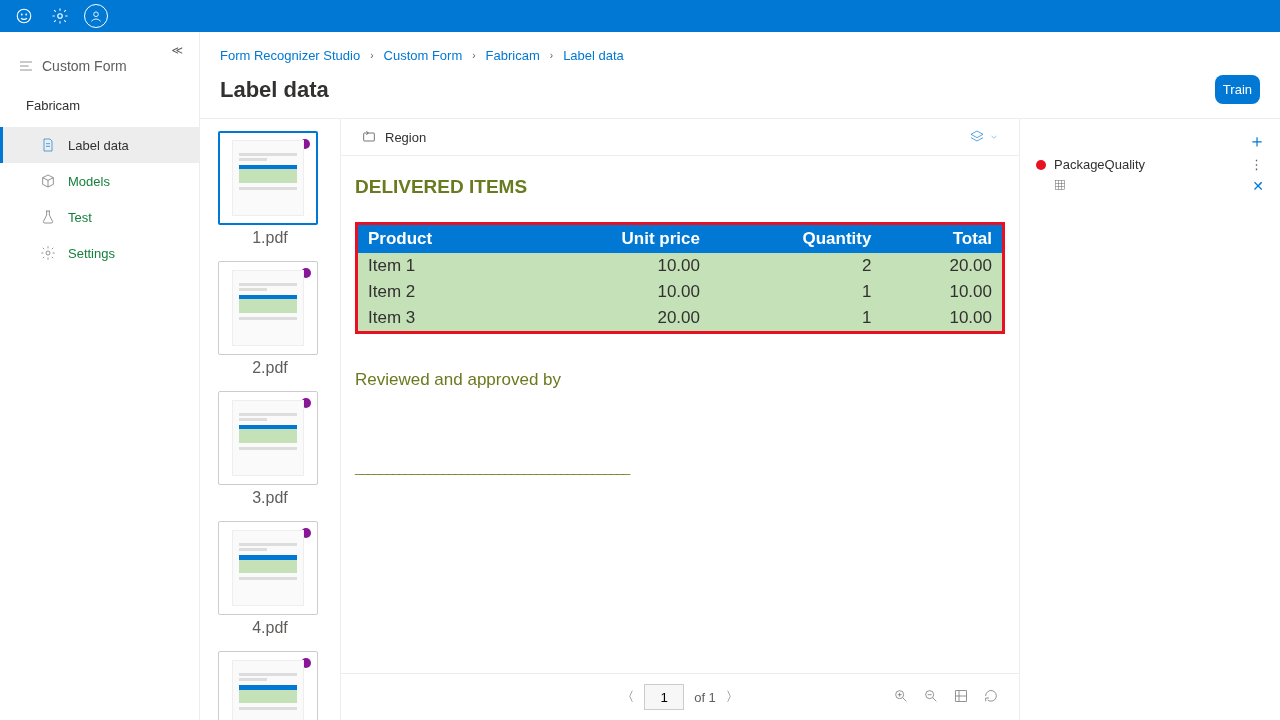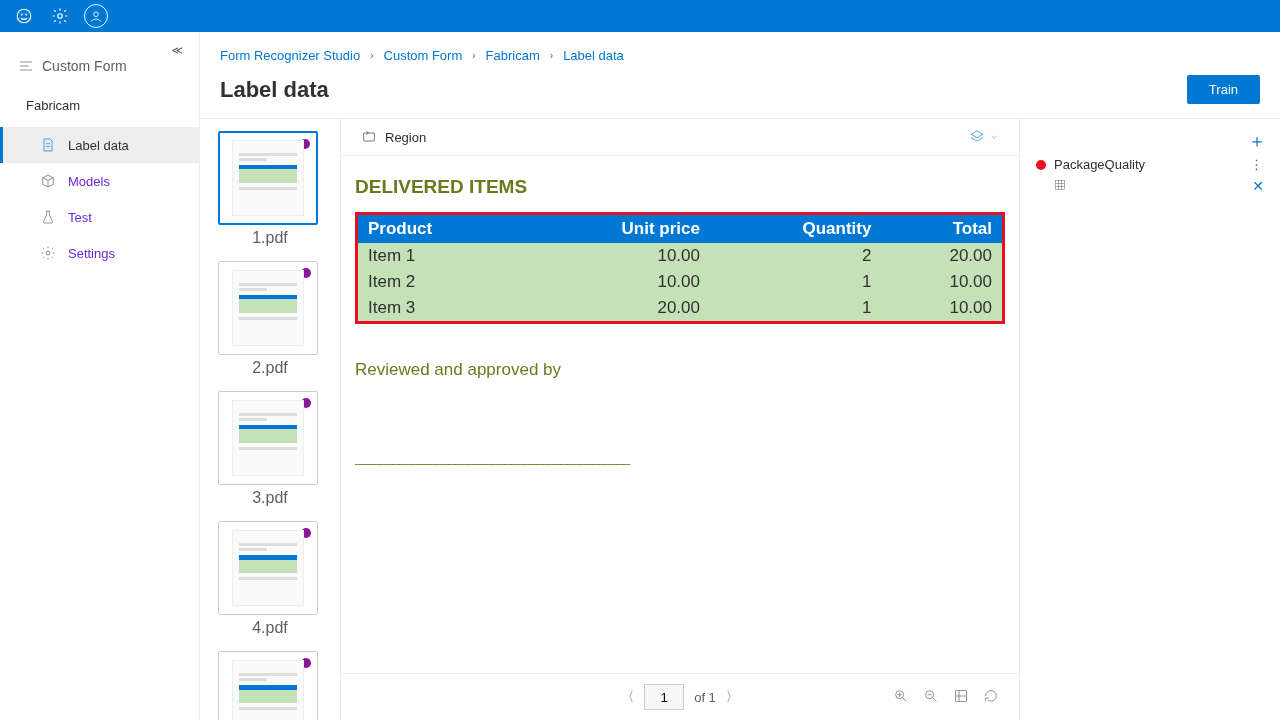--- a/index.html
+++ b/index.html
@@ -10,49 +10,49 @@
 .header-icons span { width: 24px; height: 24px; display: inline-flex; align-items: center; justify-content: center; cursor: pointer; }
 .header-icons svg { stroke: #fff; fill: none; }
 .usercircle { border: 1.5px solid #fff; border-radius: 50%; width: 22px; height: 22px; display: inline-flex; align-items: center; justify-content: center; }
 
 .main-layout { display: flex; height: 688px; }
 .sidebar { width: 200px; border-right: 1px solid #ededed; position: relative; padding-top: 16px; }
 .collapse-chevron { position: absolute; top: 12px; right: 16px; color: #605e5c; font-size: 11px; cursor: pointer; }
 .sidebar-heading { display: flex; align-items: center; gap: 8px; padding: 10px 18px 14px 18px; color: #605e5c; font-size: 14px; }
 .project-name { padding: 10px 18px 10px 26px; font-size: 13px; color: #323130; }
 .nav-items { margin-top: 4px; }
-.nav-item { display: flex; align-items: center; gap: 12px; padding: 10px 18px 10px 40px; cursor: pointer; color: #6d28d9; font-size: 13px; }
+.nav-item { display: flex; align-items: center; gap: 12px; padding: 10px 18px 10px 40px; cursor: pointer; color: #15803d; font-size: 13px; }
 .nav-item.active { background: #ededed; color: #323130; border-left: 3px solid #0078d4; padding-left: 37px; }
 .nav-item svg { width: 16px; height: 16px; stroke: #605e5c; fill: none; }
 .nav-item.active svg { stroke: #0078d4; }
 
 .content { flex: 1; display: flex; flex-direction: column; }
 .breadcrumb { display: flex; align-items: center; gap: 10px; padding: 16px 20px 6px 20px; font-size: 13px; }
 .breadcrumb a { color: #0078d4; text-decoration: none; cursor: pointer; }
 .breadcrumb .sep { color: #605e5c; font-size: 10px; }
 .page-header { display: flex; align-items: center; justify-content: space-between; padding: 6px 20px 14px 20px; border-bottom: 1px solid #ededed; }
 .page-title { font-size: 22px; font-weight: 600; }
-.train-btn { background: #0078d4; color: #fff; border: none; padding: 7px 22px; font-size: 13px; border-radius: 2px; cursor: pointer; }
+.train-btn { background: #0078d4; color: #fff; border: none; padding: 7px 8px; font-size: 13px; border-radius: 8px; cursor: pointer; }
 
 .workspace { display: flex; flex: 1; overflow: hidden; }
 .thumbs { width: 140px; padding: 12px 18px; overflow-y: auto; }
 .thumb-card { border: 1px solid #ccc; border-radius: 2px; width: 100px; height: 94px; position: relative; background: #fff; margin-bottom: 4px; display: flex; align-items: center; justify-content: center; cursor: pointer; }
 .thumb-card.selected { border: 2px solid #0078d4; }
 .thumb-dot { position: absolute; top: 6px; right: 6px; width: 10px; height: 10px; background: #881798; border-radius: 50%; }
 .thumb-inner { width: 72px; height: 76px; border: 1px solid #eee; background: #fafafa; position: relative; overflow: hidden; padding-top: 10px; }
 .thumb-inner .tline { height: 3px; margin: 2px 6px; background: #ddd; }
 .thumb-inner .tblock { height: 18px; margin: 4px 6px; background: linear-gradient(#0078d4 25%, #c5e1b8 25%); }
 .thumb-label { text-align: center; font-size: 16px; color: #605e5c; margin-bottom: 14px; }
 
 .canvas-area { flex: 1; display: flex; flex-direction: column; border-left: 1px solid #ededed; border-right: 1px solid #ededed; }
 .canvas-toolbar { display: flex; align-items: center; justify-content: space-between; padding: 10px 20px; border-bottom: 1px solid #ededed; }
 .region-btn { display: flex; align-items: center; gap: 8px; color: #323130; cursor: pointer; }
 .layers-btn { display: flex; align-items: center; gap: 4px; color: #0078d4; cursor: pointer; }
 .doc-canvas { flex: 1; overflow: auto; padding: 20px 14px; }
-.doc-section-title { font-family: "Segoe UI", sans-serif; font-size: 19px; font-weight: 700; color: #6a7a1f; margin-bottom: 14px; }
+.doc-section-title { font-family: "Segoe UI", sans-serif; font-size: 19px; font-weight: 700; color: #6a7a1f; margin-bottom: 24px; }
 .table-highlight { border: 3px solid #e81123; }
 .doc-table { width: 100%; border-collapse: collapse; }
 .doc-table th { background: #0078d4; color: #fff; font-weight: 600; font-size: 17px; text-align: left; padding: 4px 10px; }
 .doc-table th.r, .doc-table td.r { text-align: right; }
 .doc-table th.c, .doc-table td.c { text-align: right; }
 .doc-table td { background: #c5e1b8; font-size: 17px; padding: 3px 10px; color: #323130; }
 .reviewed { font-size: 17px; color: #6a7a1f; margin-top: 36px; }
 .sig-line { color: #6a7a1f; margin-top: 70px; letter-spacing: -1px; }
 .canvas-footer { border-top: 1px solid #ededed; display: flex; align-items: center; justify-content: center; gap: 10px; padding: 10px 20px; position: relative; }
 .pager { display: flex; align-items: center; gap: 10px; color: #605e5c; font-size: 13px; }

